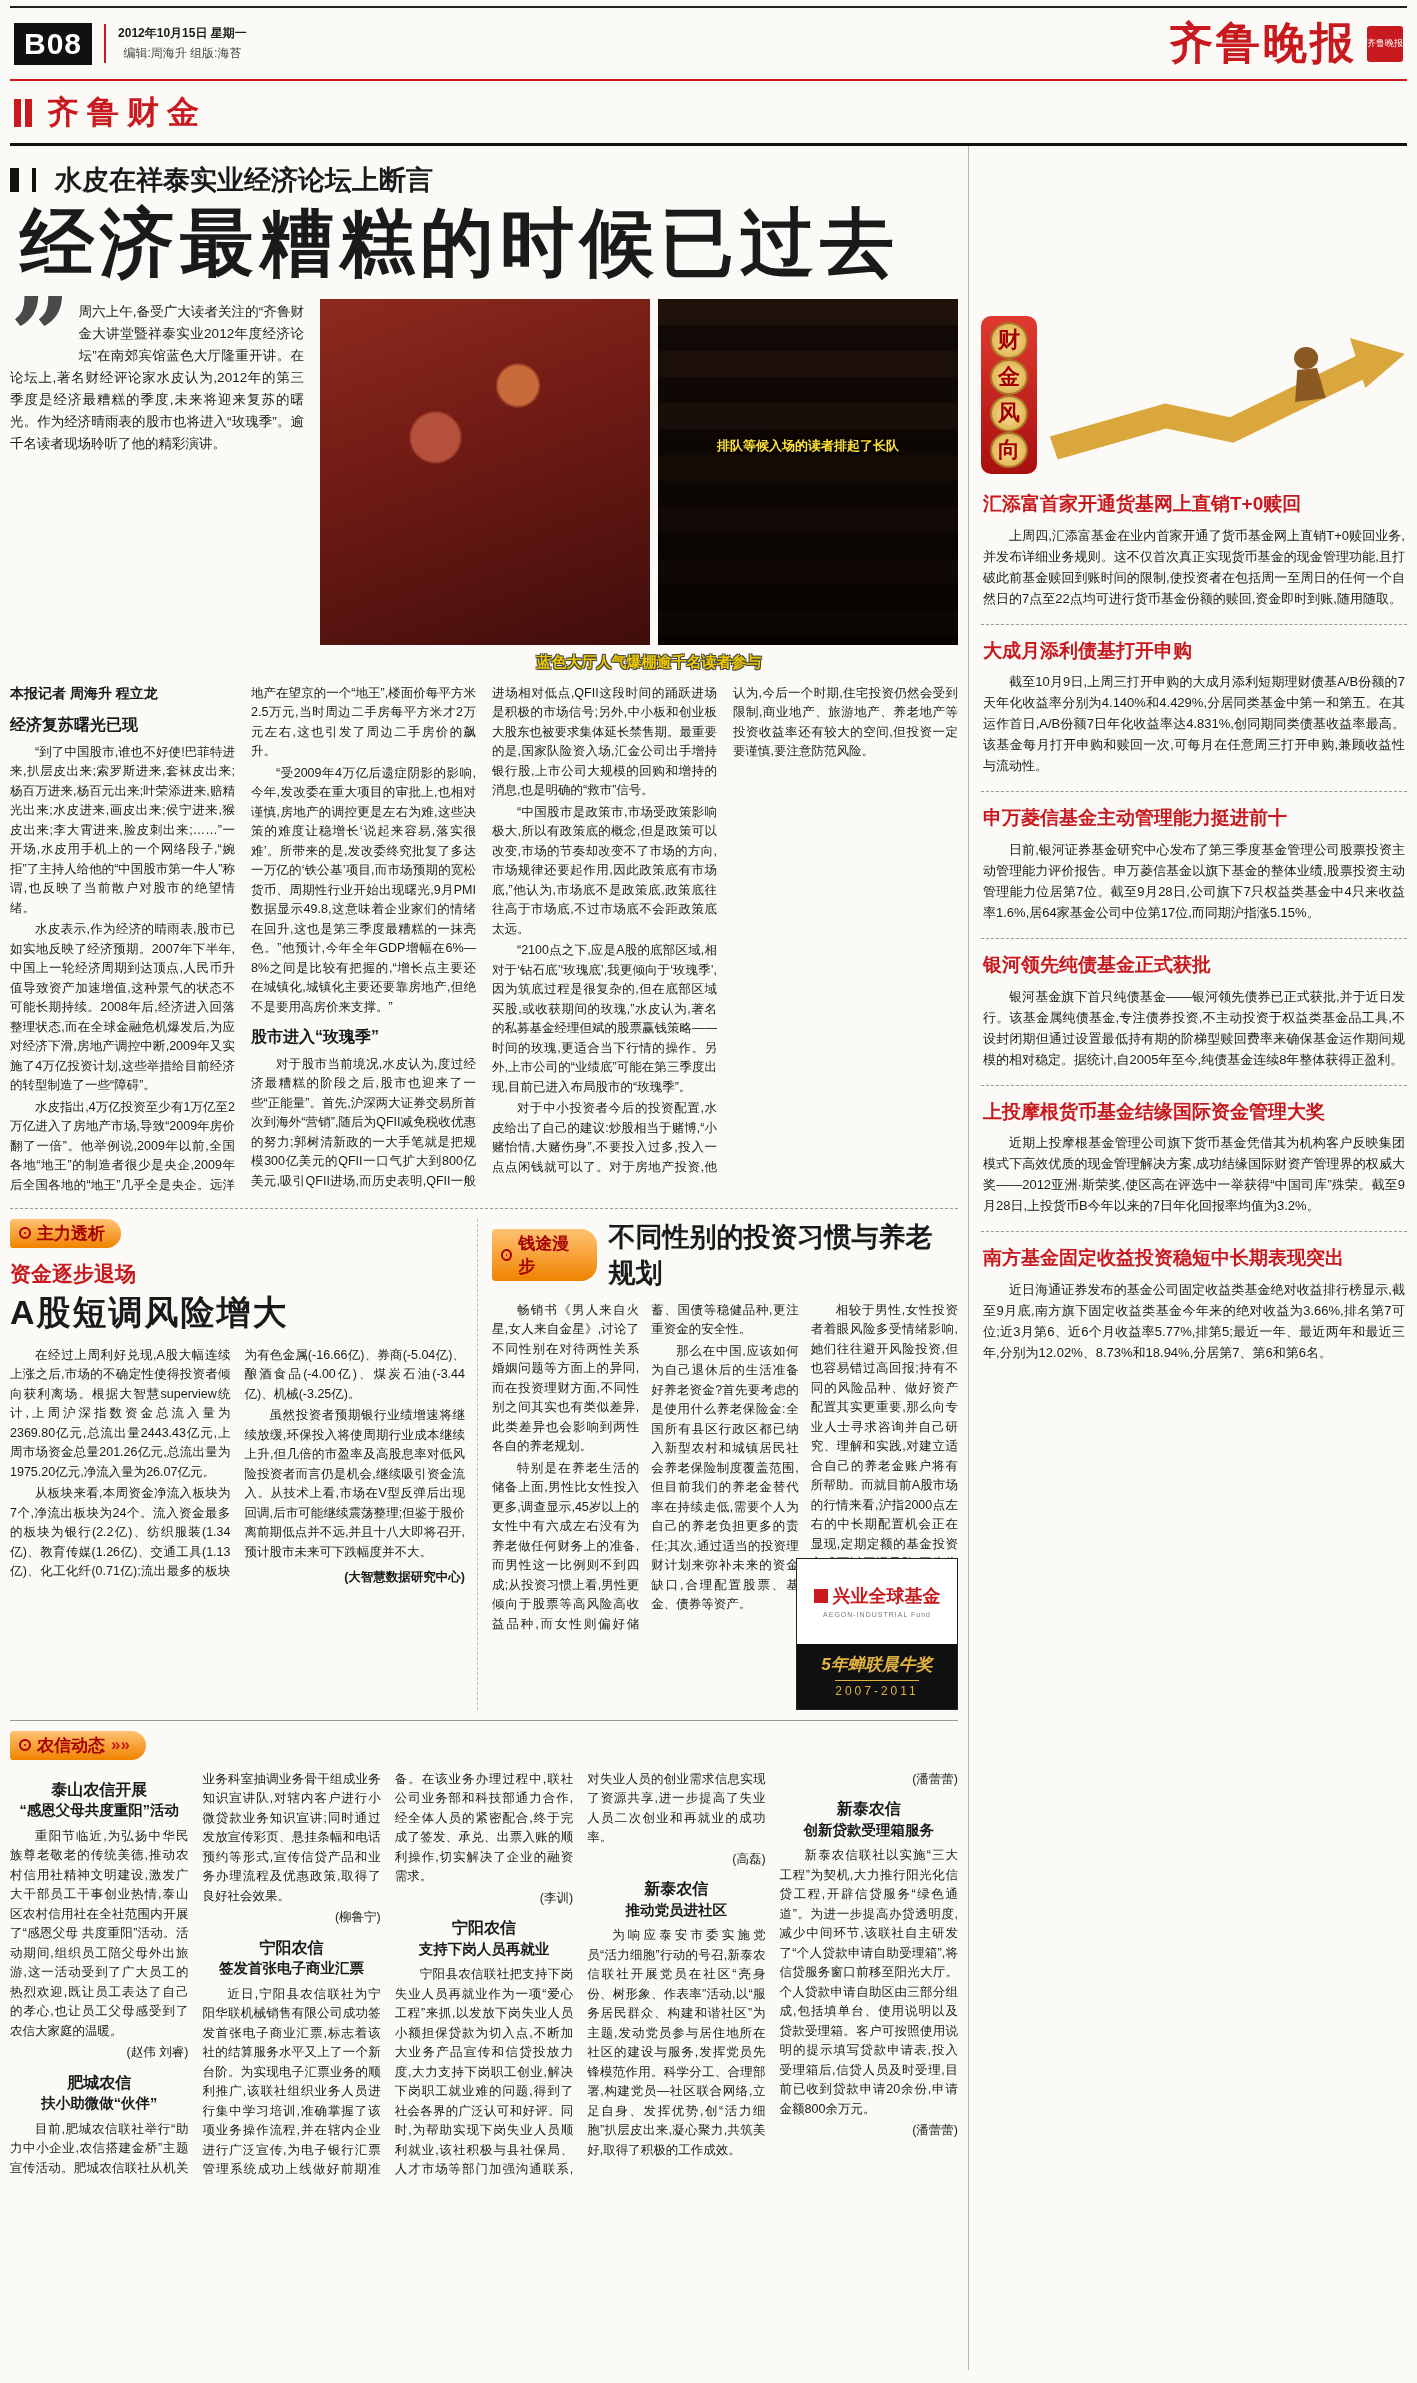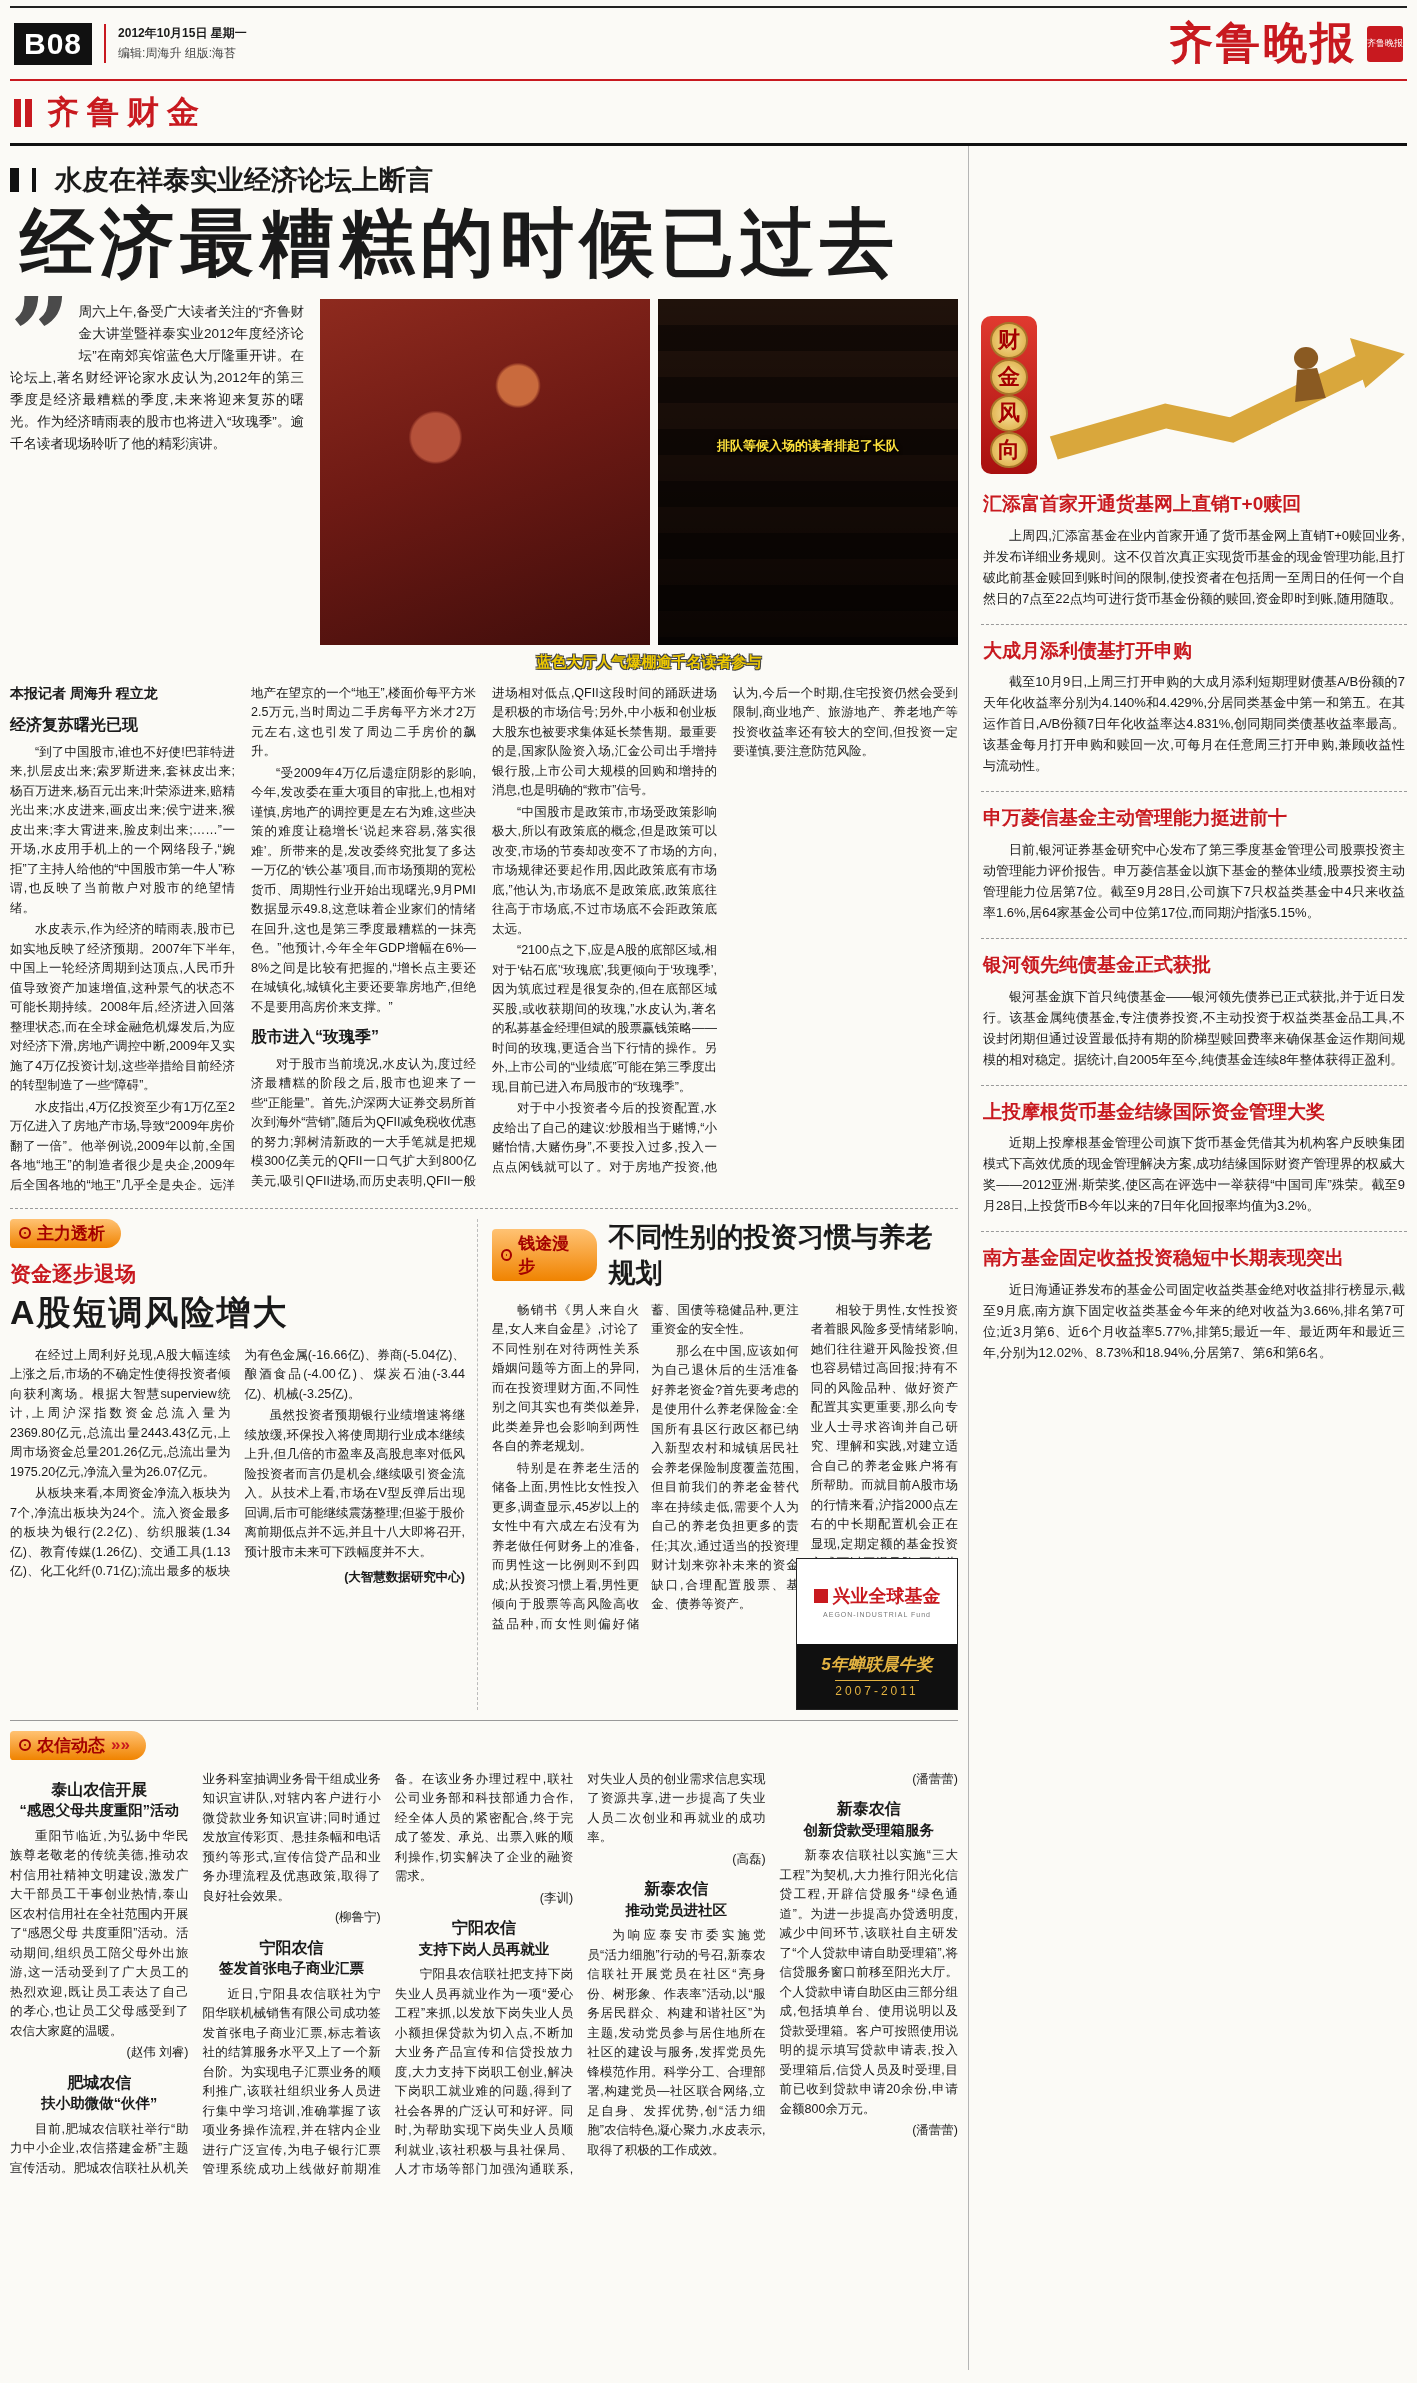--- a/index.html
+++ b/index.html
@@ -4,21 +4,21 @@
 <style>
   * { margin:0; padding:0; box-sizing:border-box; }
   body { background:#888; font-family:"Liberation Sans","DejaVu Sans",sans-serif; }
   .page { width:1417px; height:2383px; margin:0 auto; background:#fbfaf6; color:#1a1a1a;
           position:relative; overflow:hidden; padding:6px 10px 0; }
 
   
   .topbar { display:flex; align-items:center; padding:6px 4px 6px; border-top:2px solid #222;
             border-bottom:2px solid #c8191f; }
   .pageno { background:#111; color:#fff; font-weight:900; font-size:30px; padding:4px 10px; letter-spacing:1px; }
-  .pubinfo { margin-left:12px; border-left:2px solid #c8191f; padding-left:12px; font-size:12px; line-height:1.6; }
+  .pubinfo { margin-left:12px; border-left:2px solid #c8191f; padding-left:12px; font-size:12px; line-height:1.6;text-align:center; }
   .pubinfo .date { font-weight:bold; }
   .pubinfo .editor { color:#444; }
   .topbar .spacer { flex:1; }
   .masthead-name { color:#c8191f; font-family:"DejaVu Serif","Liberation Serif",serif;
                    font-size:44px; font-weight:900; letter-spacing:3px; }
   .seal { width:36px; height:36px; background:#c8191f; color:#fff; font-size:9px; line-height:1.2;
           display:grid; place-items:center; margin-left:10px; border-radius:3px; text-align:center; }
 
   
   .section-row { display:flex; align-items:center; padding:10px 4px 8px; border-bottom:3px solid #111; }
@@ -243,21 +243,21 @@
           <p class="n-body">近日,宁阳县农信联社为宁阳华联机械销售有限公司成功签发首张电子商业汇票,标志着该社的结算服务水平又上了一个新台阶。为实现电子汇票业务的顺利推广,该联社组织业务人员进行集中学习培训,准确掌握了该项业务操作流程,并在辖内企业进行广泛宣传,为电子银行汇票管理系统成功上线做好前期准备。在该业务办理过程中,联社公司业务部和科技部通力合作,经全体人员的紧密配合,终于完成了签发、承兑、出票入账的顺利操作,切实解决了企业的融资需求。</p>
           <span class="n-author">(李训)</span>
 
           <div class="n-org">宁阳农信</div>
           <div class="n-title">支持下岗人员再就业</div>
           <p class="n-body">宁阳县农信联社把支持下岗失业人员再就业作为一项“爱心工程”来抓,以发放下岗失业人员小额担保贷款为切入点,不断加大业务产品宣传和信贷投放力度,大力支持下岗职工创业,解决下岗职工就业难的问题,得到了社会各界的广泛认可和好评。同时,为帮助实现下岗失业人员顺利就业,该社积极与县社保局、人才市场等部门加强沟通联系,对失业人员的创业需求信息实现了资源共享,进一步提高了失业人员二次创业和再就业的成功率。</p>
           <span class="n-author">(高磊)</span>
 
           <div class="n-org">新泰农信</div>
           <div class="n-title">推动党员进社区</div>
-          <p class="n-body">为响应泰安市委实施党员“活力细胞”行动的号召,新泰农信联社开展党员在社区“亮身份、树形象、作表率”活动,以“服务居民群众、构建和谐社区”为主题,发动党员参与居住地所在社区的建设与服务,发挥党员先锋模范作用。科学分工、合理部署,构建党员—社区联合网络,立足自身、发挥优势,创“活力细胞”农信特色,凝心聚力,水皮表示,取得了积极的工作成效。</p>
+          <p class="n-body">为响应泰安市委实施党员“活力细胞”行动的号召,新泰农信联社开展党员在社区“亮身份、树形象、作表率”活动,以“服务居民群众、构建和谐社区”为主题,发动党员参与居住地所在社区的建设与服务,发挥党员先锋模范作用。科学分工、合理部署,构建党员—社区联合网络,立足自身、发挥优势,创“活力细胞”扒层皮出来,凝心聚力,共筑美好,取得了积极的工作成效。</p>
           <span class="n-author">(潘蕾蕾)</span>
 
           <div class="n-org">新泰农信</div>
           <div class="n-title">创新贷款受理箱服务</div>
           <p class="n-body">新泰农信联社以实施“三大工程”为契机,大力推行阳光化信贷工程,开辟信贷服务“绿色通道”。为进一步提高办贷透明度,减少中间环节,该联社自主研发了“个人贷款申请自助受理箱”,将信贷服务窗口前移至阳光大厅。个人贷款申请自助区由三部分组成,包括填单台、使用说明以及贷款受理箱。客户可按照使用说明的提示填写贷款申请表,投入受理箱后,信贷人员及时受理,目前已收到贷款申请20余份,申请金额800余万元。</p>
           <span class="n-author">(潘蕾蕾)</span>
         </div>
       </div>
     </div>
 

